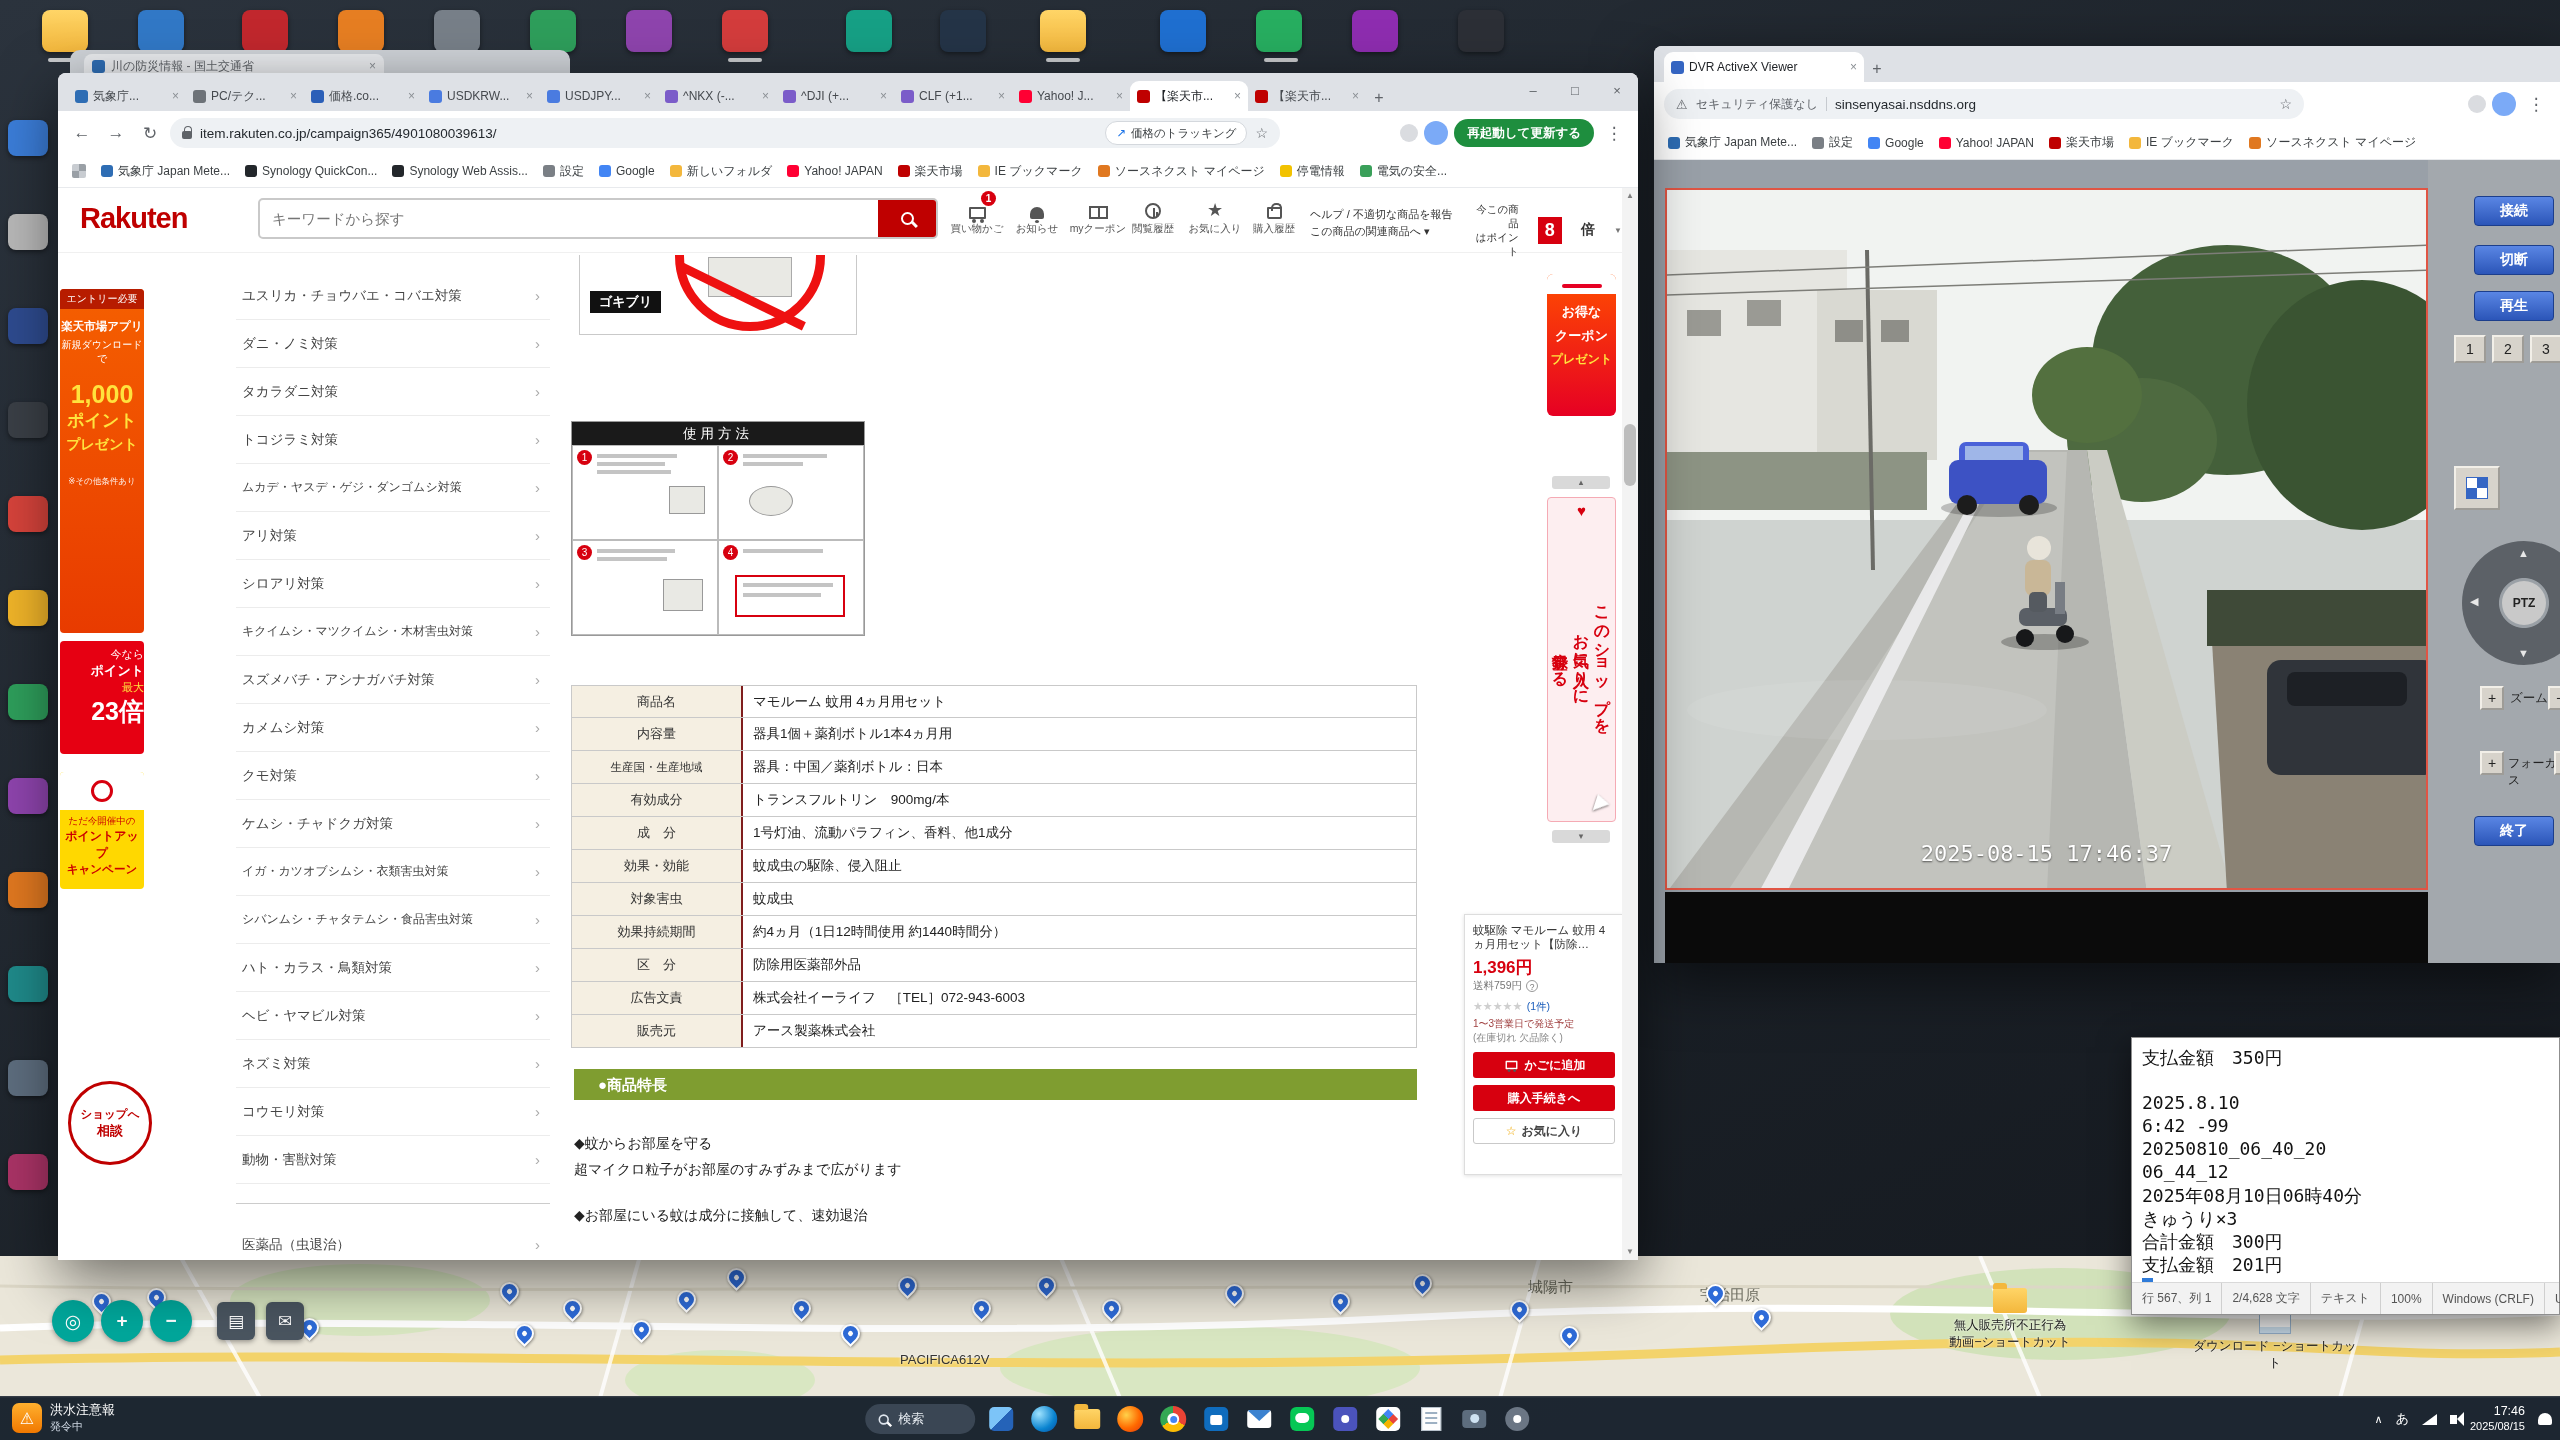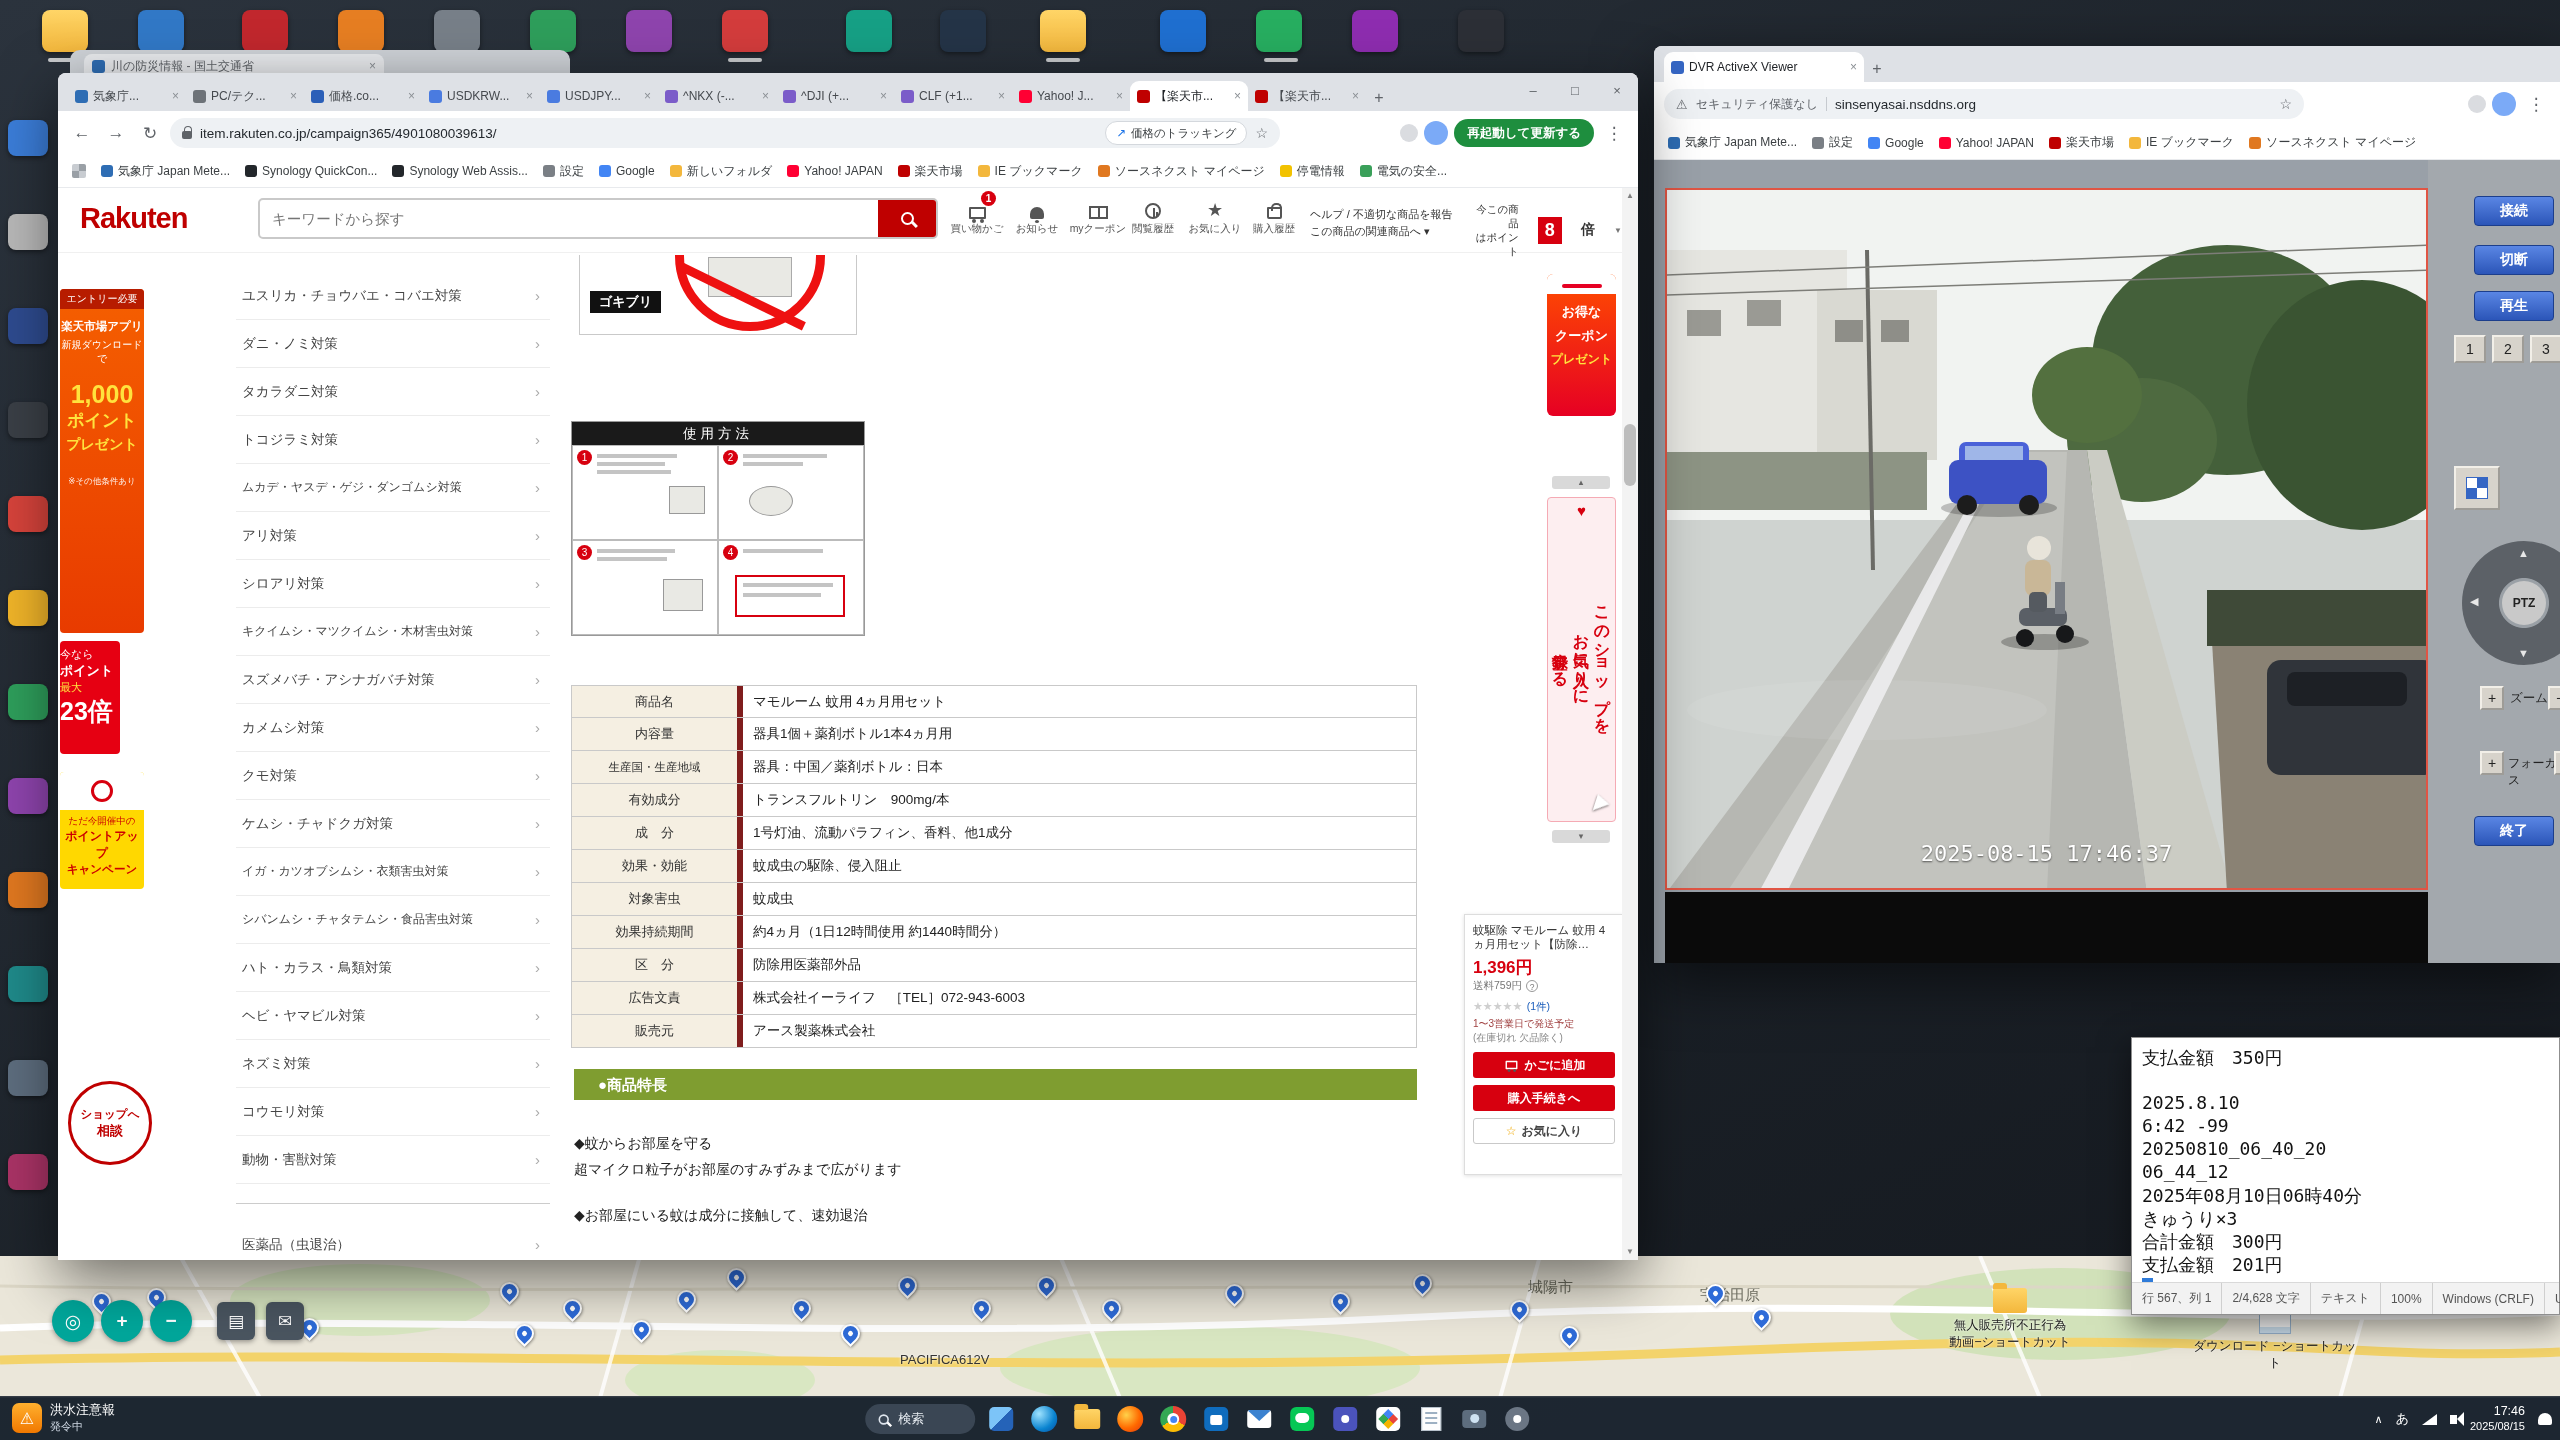--- a/index.html
+++ b/index.html
@@ -53,21 +53,21 @@
 .coupic{width:19px;height:13px;border:2.2px solid #555;position:relative}
 .coupic:after{content:"";position:absolute;left:7px;top:0;bottom:0;border-left:2px dashed #555}
 .clockic{width:16px;height:16px;border:2.2px solid #555;border-radius:50%;position:relative}
 .clockic:after{content:"";position:absolute;left:6px;top:3px;width:2px;height:5px;background:#555;box-shadow:0 4px 0 0 #555,3px 4px 0 0 #555}
 .bagic{width:15px;height:12px;border:2.2px solid #555;border-radius:1px 1px 2px 2px;position:relative}
 .bagic:before{content:"";position:absolute;top:-6px;left:2px;width:7px;height:6px;border:2px solid #555;border-bottom:none;border-radius:5px 5px 0 0}
 .cat{height:48px;display:flex;align-items:center;justify-content:space-between;border-bottom:1px solid #ececec;font-size:13.5px;color:#444;padding:0 10px 0 6px}
 .chev{color:#aaa;font-size:15px}
 .srow{display:flex;border:1px solid #c9c9c9;border-top:none;height:33px}
 .srow:first-child{border-top:1px solid #c9c9c9}
-.slab{width:171px;flex:none;background:#f5efe2;border-right:6px solid #7f1d1d;font-size:13px;color:#333;display:flex;align-items:center;justify-content:center}
+.slab{width:171px;flex:none;background:#f5efe2;border-right:2px solid #7f1d1d;font-size:13px;color:#333;display:flex;align-items:center;justify-content:center}
 .sval{flex:1;font-size:13.5px;color:#222;display:flex;align-items:center;padding:0 10px;white-space:nowrap;overflow:hidden}
 .buybtn{height:26px;border-radius:3px;display:flex;align-items:center;justify-content:center;gap:5px;font-size:12px;font-weight:bold;margin-top:7px}
 .vslide{background:#d9d9d9;border-radius:3px;text-align:center;font-size:9px;color:#666;line-height:13px}
 
 .bluebtn{position:absolute;background:linear-gradient(#5a86e4,#2b55b8);border:1px solid #1c3e8c;border-radius:4px;color:#fff;font-size:14px;font-weight:bold;display:flex;align-items:center;justify-content:center}
 .numbtn{position:absolute;width:32px;height:28px;background:#d7d3cb;border:2px outset #f2efe8;font-size:14px;color:#222;display:flex;align-items:center;justify-content:center}
 .smbtn{position:absolute;width:24px;height:24px;background:#d7d3cb;border:2px outset #f2efe8;font-size:14px;color:#222;display:flex;align-items:center;justify-content:center}
 
 .edline{height:23px;font-family:"DejaVu Sans Mono","Liberation Mono",monospace;font-size:18px;color:#111;white-space:pre}
 .stseg{border-left:1px solid #cfcfcf;padding:0 10px;display:flex;align-items:center;height:100%;white-space:nowrap}
@@ -548,21 +548,21 @@
 
     <div class="a" style="left:2px;top:216px;width:84px;height:344px;background:linear-gradient(#f55f00,#e83b00);border-radius:4px;text-align:center;color:#fff;overflow:hidden">
       <div style="background:#b71c00;font-size:10px;padding:3px 0">エントリー必要</div>
       <div style="font-size:11.5px;font-weight:bold;margin-top:10px">楽天市場アプリ</div>
       <div style="font-size:10px;margin-top:4px">新規ダウンロードで</div>
       <div style="font-size:25px;font-weight:800;color:#ffe33d;margin-top:14px">1,000</div>
       <div style="font-size:17px;font-weight:800;color:#ffe33d">ポイント</div>
       <div style="font-size:14px;font-weight:bold;color:#ffe33d;margin-top:4px">プレゼント</div>
       <div style="font-size:8.5px;margin-top:22px;opacity:.9">※その他条件あり</div>
     </div>
-    <div class="a" style="left:2px;top:568px;width:60px;height:113px;background:#e60012;border-radius:4px;text-align:left;color:#fff">
+    <div class="a" style="left:2px;top:568px;width:84px;height:113px;background:#e60012;border-radius:4px;text-align:right;color:#fff">
       <div style="font-size:11px;margin-top:6px">今なら</div>
       <div style="font-size:13px;font-weight:bold">ポイント</div>
       <div style="font-size:11px;color:#ffe33d">最大</div>
       <div style="font-size:25px;font-weight:800">23倍</div>
     </div>
     <div class="a" style="left:2px;top:699px;width:84px;height:117px;background:#ffd800;border-radius:4px;text-align:center;overflow:hidden">
       <div style="background:#fff;height:38px;display:flex;align-items:center;justify-content:center">
           <span style="width:22px;height:22px;border:3px solid #d7000f;border-radius:50%"></span>
         </div>
       <div style="font-size:9.5px;color:#c00;margin-top:5px">ただ今開催中の</div>

